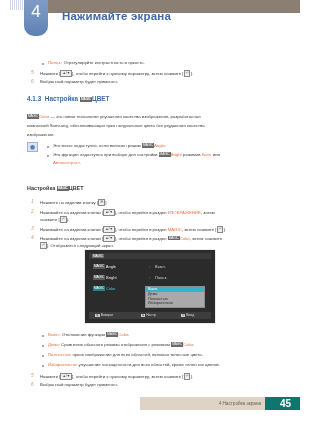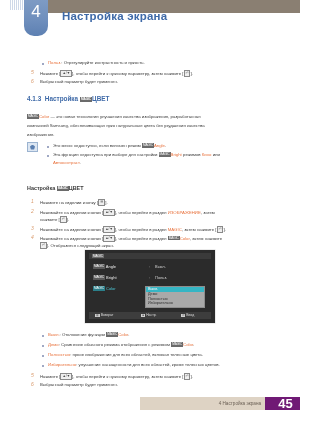--- a/index.html
+++ b/index.html
@@ -146,34 +146,34 @@
   .foot-bar{
     position:absolute;left:140px;top:397px;width:125px;height:13px;
     background:#ded3c4;
   }
   .foot-txt{
     position:absolute;right:0;top:3.5px;padding-right:4px;
     font-size:4.6px;color:#6d6257;white-space:nowrap;
   }
   .foot-page{
     position:absolute;left:265px;top:397px;width:41px;height:13px;
-    background:#701a75;color:#ffffff;font-size:13px;font-weight:bold;
+    background:#0f766e;color:#ffffff;font-size:10px;font-weight:bold;
     display:flex;align-items:center;justify-content:center;
   }
 </style>
 </head>
 <body>
 
 <div class="header">
   <div class="hatch"></div>
   <div class="header-bar"></div>
   <div class="chap-tab">
     <div class="chap-num">4</div>
   </div>
-  <div class="chap-title">Настройка экрана</div>
+  <div class="chap-title">Нажимайте экрана</div>
 </div>
 
 <div class="body">
 
   <div class="bullet" style="left:42px;top:62.5px"></div>
   <div class="ln" style="left:48px;top:60px">
     <span class="orange">Польз.</span><span class="dark">: Отрегулируйте контрастность и яркость.</span>
   </div>
 
   <div class="step-num" style="left:31px;top:69px">5</div>

